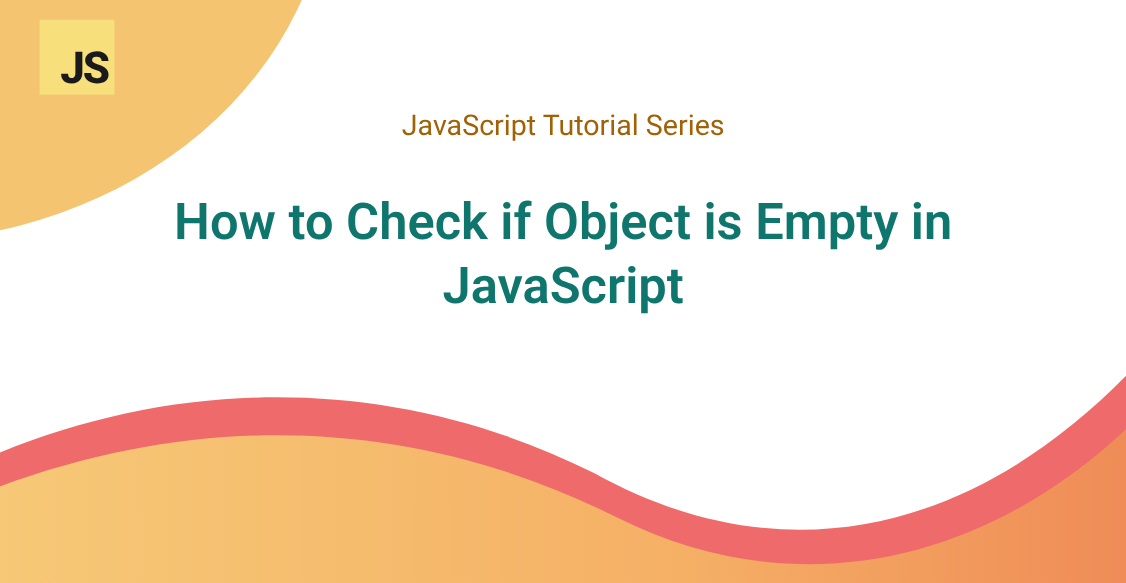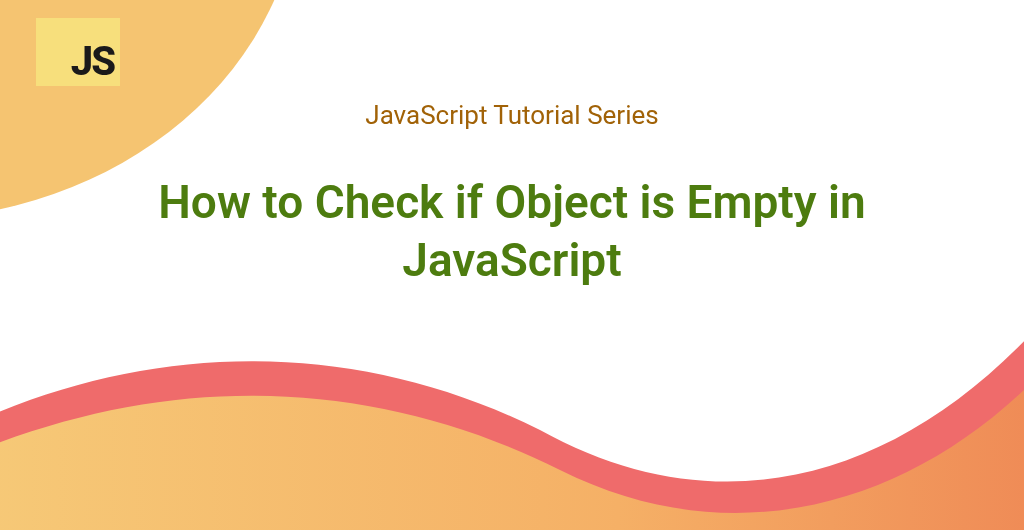--- a/index.html
+++ b/index.html
@@ -22,21 +22,21 @@
       width: 420px;
       height: 340px;
       background: #f5c471;
       border-radius: 0 0 95% 0 / 0 0 100% 0;
       z-index: 1;
     }
     .js-logo {
       position: absolute;
       top: 18px;
       left: 36px;
-      width: 84px;
+      width: 68px;
       height: 68px;
       background: #f7df7c;
       z-index: 3;
       display: flex;
       align-items: flex-end;
       justify-content: flex-end;
       padding: 4px 6px;
     }
     .js-logo-text {
       font-weight: 800;
@@ -55,21 +55,21 @@
       padding: 0 60px;
     }
     .subtitle {
       font-size: 26px;
       color: #a16207;
       font-weight: 400;
       margin-bottom: 44px;
     }
     .title {
       font-size: 46px;
-      color: #4d7c0f;
+      color: #0f766e;
       font-weight: 600;
       line-height: 1.25;
       max-width: 880px;
       margin: 0 auto;
     }
     .bottom-wave-back {
       position: absolute;
       bottom: -10px;
       left: -20px;
       right: -20px;

